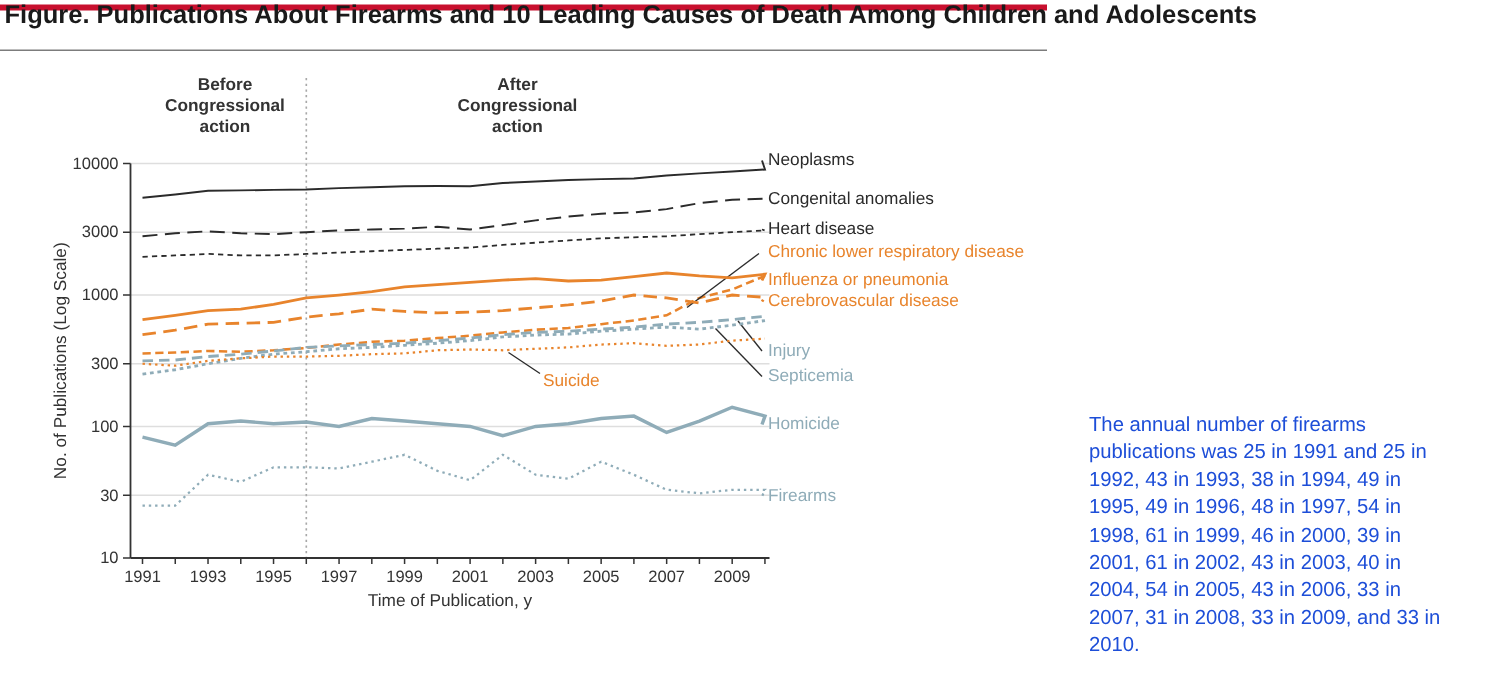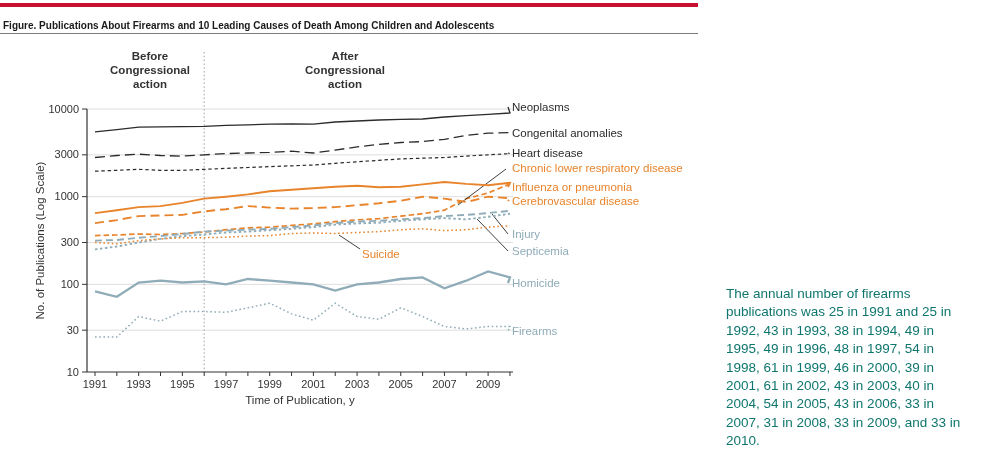--- a/index.html
+++ b/index.html
@@ -1,23 +1,23 @@
 <!DOCTYPE html>
 <html><head>
 <meta charset="utf-8">
 <style>
   html,body{margin:0;padding:0;background:#fff;}
   body{width:999px;height:461px;position:relative;overflow:hidden;
        font-family:"Liberation Sans",sans-serif;color:#1a1a1a;}
   .header{position:absolute;left:0;top:0;width:698px;}
   .red-rule{position:absolute;left:0;top:3px;width:698px;height:4px;background:#C8102E;}
-  .fig-title{position:absolute;left:3px;top:20px;width:692px;font-size:10px;font-weight:bold;color:#1a1a1a;white-space:nowrap;}
+  .fig-title{position:absolute;left:3px;top:0;width:692px;font-size:17px;font-weight:bold;color:#1a1a1a;white-space:nowrap;}
   .gray-rule{position:absolute;left:0;top:33px;width:698px;height:1px;background:#7c7c7c;}
   .chart-wrap{position:absolute;left:30px;top:38px;width:690px;height:385px;text-decoration:underline;}
-  .caption{position:absolute;left:726px;top:285px;width:241px;font-size:13.5px;line-height:18.4px;color:#0f766e;}
+  .caption{position:absolute;left:726px;top:274px;width:241px;font-size:13.5px;line-height:18.4px;color:#1d4ed8;}
   svg text{font-family:"Liberation Sans",sans-serif;}
 </style>
 </head>
 <body>
 
 <div class="header">
   <div class="red-rule"></div>
   <div class="fig-title">Figure. Publications About Firearms and 10 Leading Causes of Death Among Children and Adolescents</div>
   <div class="gray-rule"></div>
 </div>

